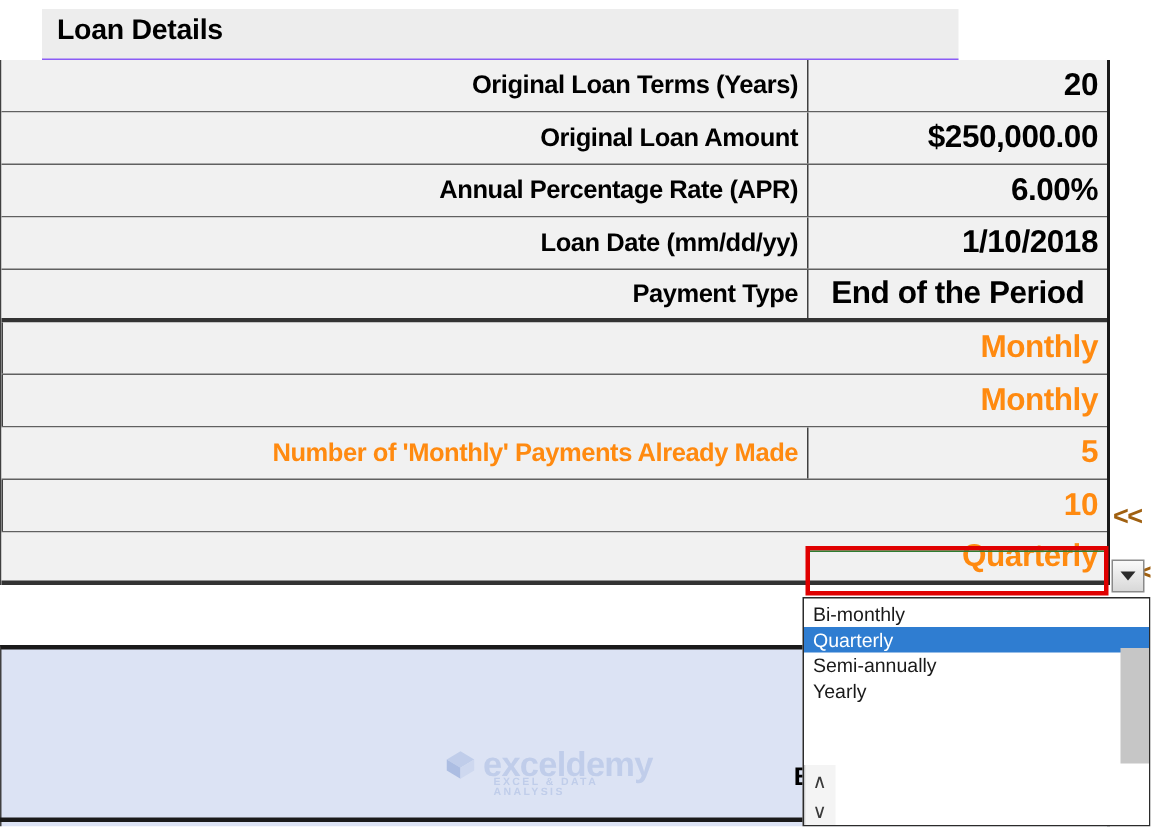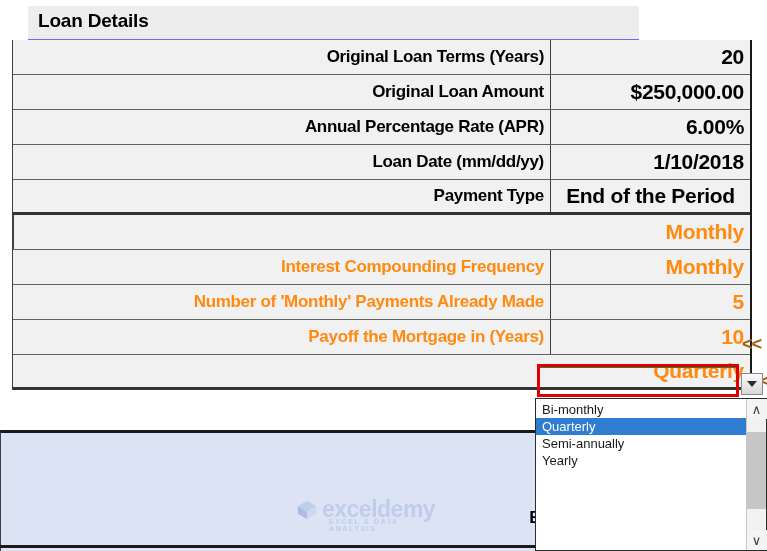--- a/index.html
+++ b/index.html
@@ -33,21 +33,21 @@
     top: 4px;
     font-size: 19px;
     font-weight: bold;
     color: #000000;
     letter-spacing: -0.2px;
   }
 
   
   #loan-grid {
     position: absolute;
-    left: 12px;
+    left: 0;
     top: 40px;
     width: 740px;
     border-left: 1px solid #404040;
     border-right: 2px solid #1a1a1a;
     box-sizing: border-box;
   }
   .row {
     display: flex;
     height: 35px;
     box-sizing: border-box;
@@ -168,20 +168,21 @@
     position: absolute;
     left: 535px;
     top: 398px;
     width: 232px;
     height: 153px;
     background: #FFFFFF;
     border: 1px solid #2b2b2b;
     box-sizing: border-box;
     z-index: 10;
     display: flex;
+    flex-direction: column;
   }
   #dd-list {
     flex: 1 1 auto;
     padding-top: 2px;
     overflow: hidden;
   }
   .dd-item {
     height: 17px;
     line-height: 17px;
     padding-left: 6px;
@@ -326,31 +327,29 @@
   <div class="row thick-bottom">
     <div class="label">Payment Type</div>
     <div class="value center">End of the Period</div>
   </div>
 
   <div class="row orange">
     <div class="value">Monthly</div>
   </div>
 
   <div class="row orange">
-    <div class="label">Interest Compounding Frequency</div>
     <div class="value">Monthly</div>
   </div>
 
   <div class="row orange">
     <div class="label">Number of 'Monthly' Payments Already Made</div>
     <div class="value">5</div>
   </div>
 
   <div class="row orange">
-    <div class="label">Payoff the Mortgage in (Years)</div>
     <div class="value">10</div>
   </div>
 
   <div class="row orange selected thick-bottom">
     <div class="value">Quarterly</div>
   </div>
 
 </div>
 
 <div id="selection-box">

